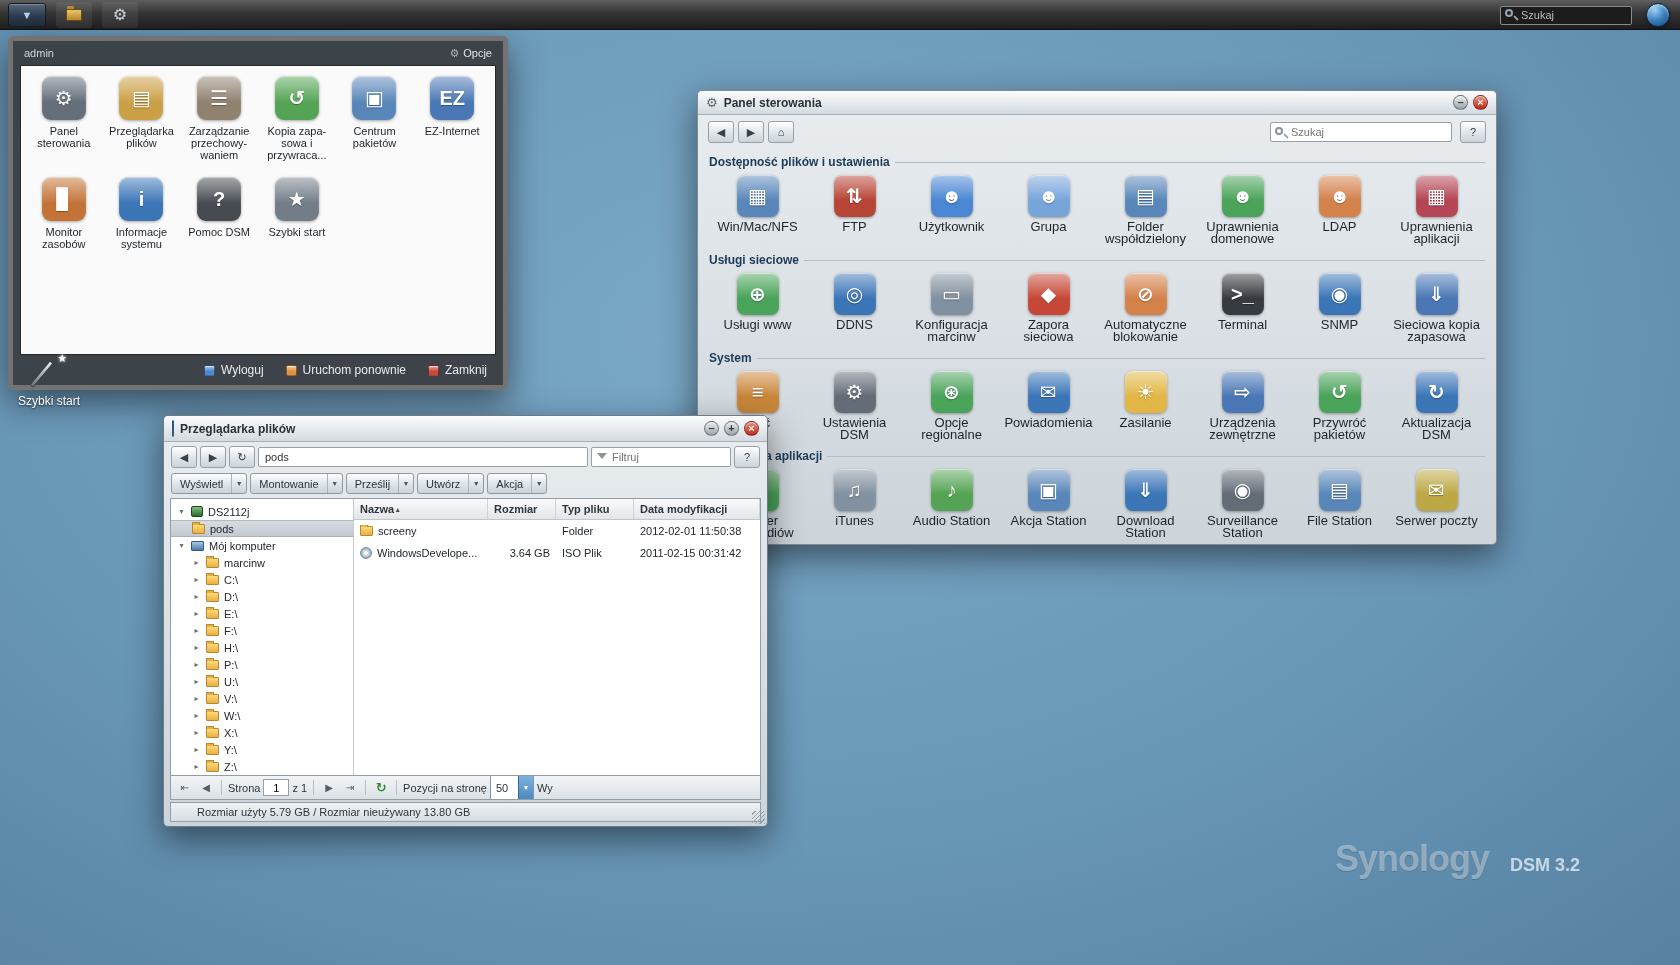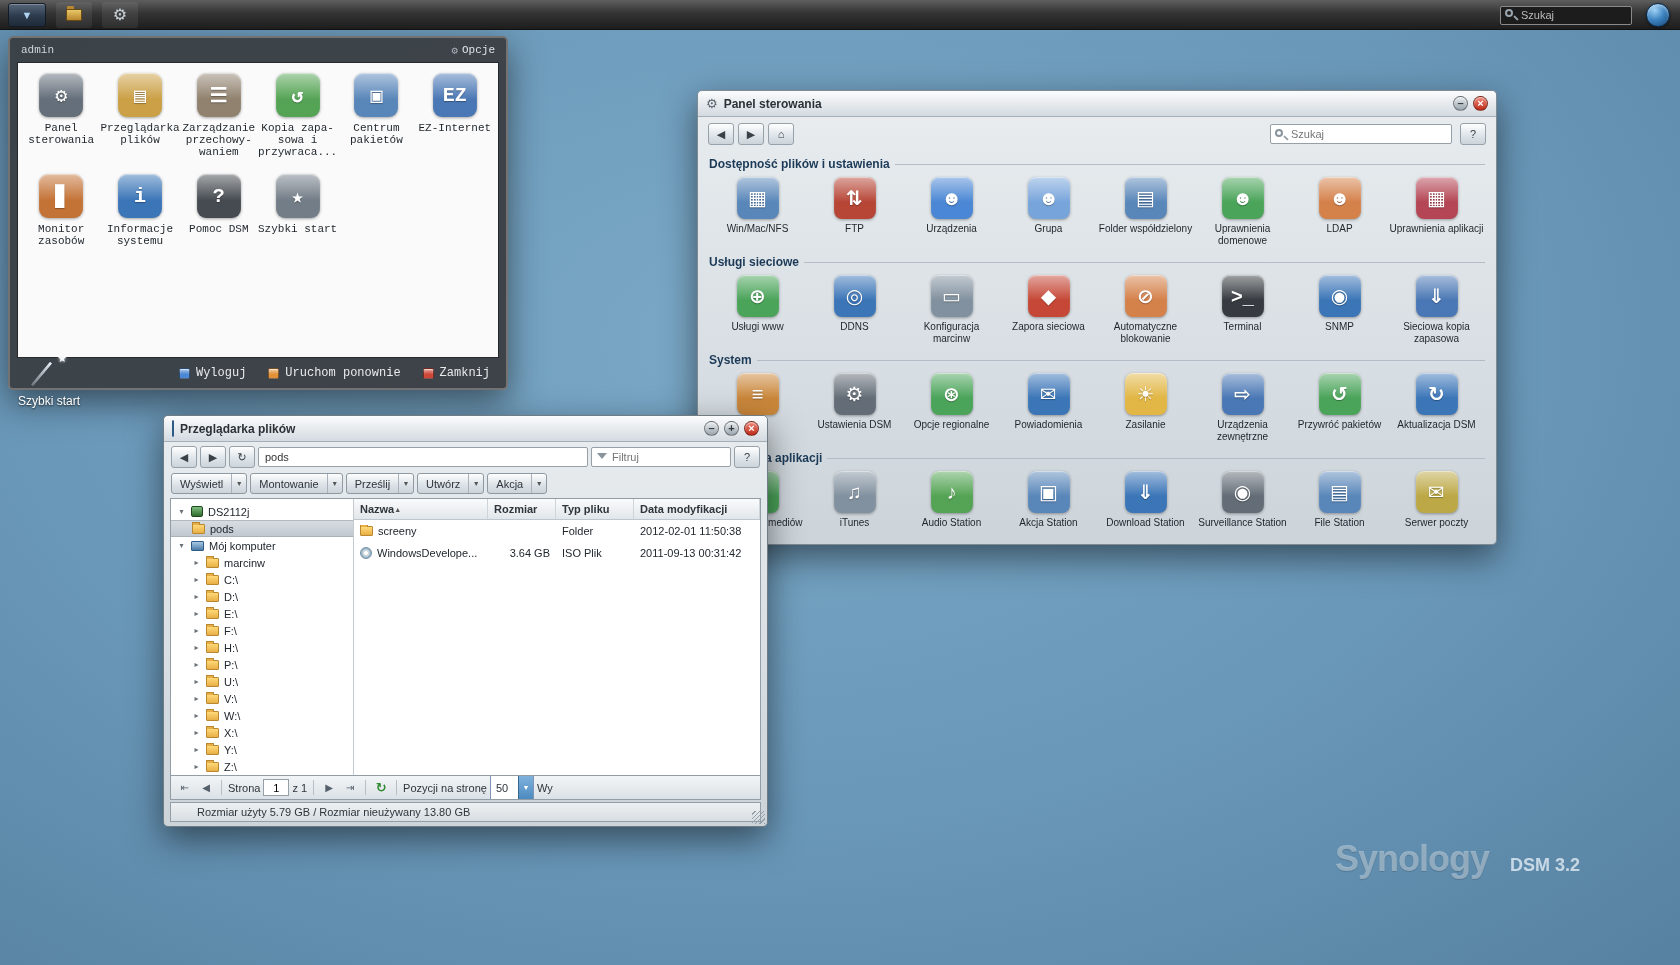--- a/index.html
+++ b/index.html
@@ -41,21 +41,21 @@
 .winbtn{width:15px;height:15px;border-radius:50%;margin-left:5px;cursor:pointer;
   display:flex;align-items:center;justify-content:center;font-size:11px;font-weight:bold;line-height:1;
   border:1px solid rgba(0,0,0,.4);box-shadow:inset 0 1px 1px rgba(255,255,255,.6)}
 .winbtn.gray{background:linear-gradient(#e9edf0,#9aa5ad);color:#34393e}
 .winbtn.red{background:linear-gradient(#f08a7a,#c02a18);color:#fff}
 .tbtn{height:22px;min-width:26px;padding:0 6px;cursor:pointer;
   background:linear-gradient(#ffffff,#dfe5ea 55%,#ccd4da);border:1px solid #97a1aa;border-radius:3px;
   font-size:11px;color:#3a4248;display:flex;align-items:center;justify-content:center}
 
 .menu-window{left:8px;top:36px;width:500px;height:354px;z-index:10;
-  background:rgba(58,62,66,.95);border:2px solid #737373;display:flex;flex-direction:column;font-family:Liberation Mono, monospace;}
+  background:rgba(58,62,66,.95);border:5px solid #737373;display:flex;flex-direction:column;}
 .menu-head{height:24px;display:flex;align-items:center;justify-content:space-between;
   padding:0 11px;color:#cfd4d8;font-size:11px;}
 .opcje{display:flex;align-items:center;gap:4px;cursor:pointer;color:#dfe3e6}
 .gear-sm{font-size:11px;color:#aab2b8}
 .menu-body{margin:0 7px;background:#fafafa;border:1px solid #26292c;flex:1;padding:10px 4px 0 4px;overflow:hidden}
 .menu-grid{display:grid;grid-template-columns:repeat(6,1fr);row-gap:16px}
 .menu-item{display:flex;flex-direction:column;align-items:center;text-align:center;cursor:pointer}
 .menu-ico{width:44px;height:44px;border-radius:9px;display:flex;align-items:center;justify-content:center;
   font-size:20px;font-weight:bold;color:#fff;margin-bottom:5px;
   box-shadow:0 1px 3px rgba(0,0,0,.35), inset 0 1px 1px rgba(255,255,255,.5);text-shadow:0 1px 1px rgba(0,0,0,.3)}
@@ -84,21 +84,21 @@
 .cp-sections{flex:1;padding:0 11px}
 .cp-section{margin-bottom:3px}
 .cp-sec-head{display:flex;align-items:center;gap:5px;margin:5px 0 3px;height:16px}
 .cp-sec-title{font-size:12px;font-weight:bold;color:#1c3a57;white-space:nowrap}
 .cp-sec-line{flex:1;height:1px;background:#b4bdc5}
 .cp-grid{display:grid;grid-template-columns:repeat(8,1fr)}
 .cp-item{display:flex;flex-direction:column;align-items:center;text-align:center;cursor:pointer;padding:2px 1px}
 .cp-ico{width:42px;height:42px;border-radius:8px;display:flex;align-items:center;justify-content:center;
   font-size:20px;font-weight:bold;color:#fff;margin-bottom:4px;
   box-shadow:0 1px 3px rgba(0,0,0,.35), inset 0 1px 1px rgba(255,255,255,.5);text-shadow:0 1px 1px rgba(0,0,0,.3)}
-.cp-label{font-size:10px;line-height:12px;color:#1e242a;max-width:94px}
+.cp-label{font-size:13px;line-height:12px;color:#1e242a;max-width:94px}
 
 .fb-window{left:163px;top:415px;width:605px;height:412px;z-index:30;
   background:linear-gradient(#e9edf0,#ccd4da);border:1px solid #707b84;display:flex;flex-direction:column;overflow:hidden}
 .fb-toolbar1{display:flex;align-items:center;gap:3px;padding:4px 7px 2px 7px}
 .path-input{flex:1;height:20px;border:1px solid #96a0a9;border-radius:2px;padding:0 6px;
   font-size:11px;background:#fff;outline:none;color:#333}
 .filter-wrap{position:relative;width:140px;height:20px}
 .filter-wrap input{width:100%;height:100%;border:1px solid #96a0a9;border-radius:2px;background:#fff;
   font-size:11px;padding:0 4px 0 20px;outline:none;color:#555}
 .funnel{position:absolute;left:6px;top:6px;width:0;height:0;
@@ -303,21 +303,21 @@
             <span class="cp-label">Win/Mac/NFS</span>
           </div>
 
           <div class="cp-item">
             <span class="cp-ico" style="background: linear-gradient(rgba(255, 255, 255, 0.55), rgba(255, 255, 255, 0.06) 60%), rgb(178, 58, 42);">⇅</span>
             <span class="cp-label">FTP</span>
           </div>
 
           <div class="cp-item">
             <span class="cp-ico" style="background: linear-gradient(rgba(255, 255, 255, 0.55), rgba(255, 255, 255, 0.06) 60%), rgb(63, 127, 210);">☻</span>
-            <span class="cp-label">Urządzenia</span>
+            <span class="cp-label">Użytkownik</span>
           </div>
 
           <div class="cp-item">
             <span class="cp-ico" style="background: linear-gradient(rgba(255, 255, 255, 0.55), rgba(255, 255, 255, 0.06) 60%), rgb(111, 159, 216);">☻</span>
             <span class="cp-label">Grupa</span>
           </div>
 
           <div class="cp-item">
             <span class="cp-ico" style="background: linear-gradient(rgba(255, 255, 255, 0.55), rgba(255, 255, 255, 0.06) 60%), rgb(79, 127, 181);">▤</span>
             <span class="cp-label">Folder współdzielony</span>
@@ -662,21 +662,21 @@
             <span class="gc col-date">2012-02-01 11:50:38</span>
           </div>
 
           <div class="grid-row">
             <span class="gc col-name">
               <span class="ico-disc"></span>
               <span>WindowsDevelope...</span>
             </span>
             <span class="gc col-size">3.64 GB</span>
             <span class="gc col-type">ISO Plik</span>
-            <span class="gc col-date">2011-09-13 00:31:42</span>
+            <span class="gc col-date">2011-02-15 00:31:42</span>
           </div>
         </div>
     </div>
   </div>
   <div class="fb-pager">
     <span class="pg-btn">⇤</span>
     <span class="pg-btn">◀</span>
     <span class="pg-sep"></span>
     <span>Strona</span>
     <input class="page-input" value="1" style="">

